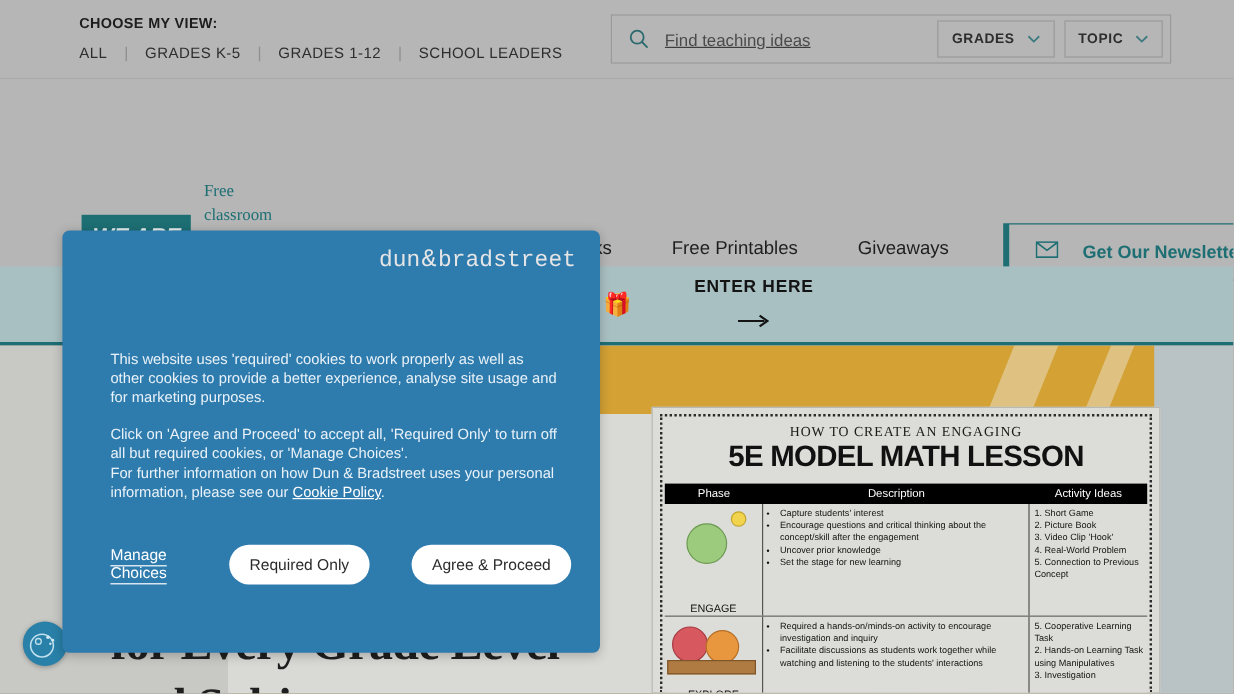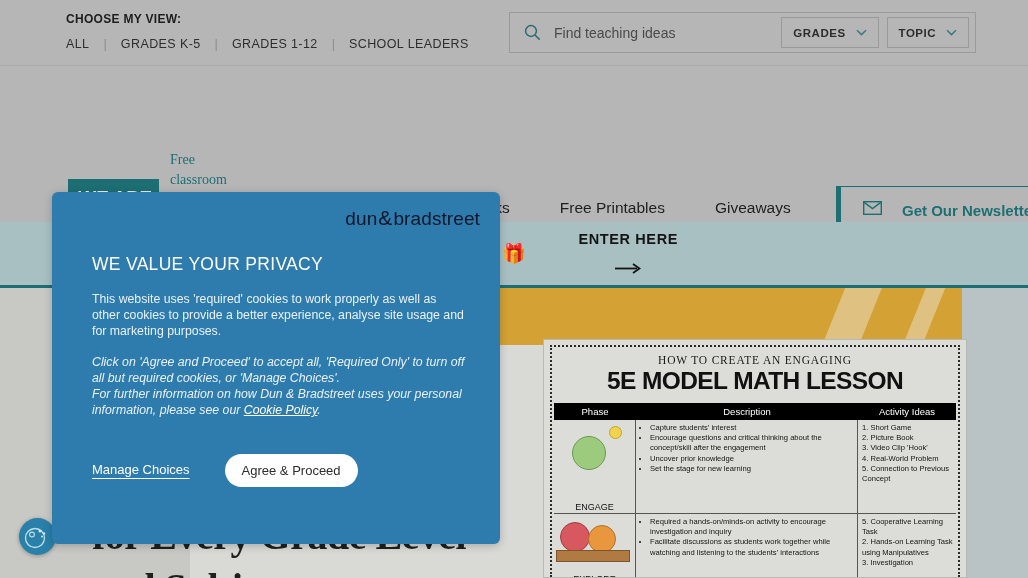--- a/index.html
+++ b/index.html
@@ -32,20 +32,21 @@
     position: absolute; left: 509px; top: 12px; width: 467px; height: 41px;
     border: 1px solid #9a9a9a; background: transparent;
     display: flex; align-items: center; padding: 0 6px 0 14px;
   }
   .search-icon { width: 17px; height: 17px; position: relative; flex: 0 0 auto; }
   .search-icon svg { display: block; }
   .search-input {
     flex: 1 1 auto; border: none; background: transparent; outline: none;
     font-family: "Liberation Sans", sans-serif; font-size: 14px; color: #3c3c3c;
     margin-left: 13px;
+    text-decoration: underline;
   }
   .search-input::placeholder { color: #4a4a4a; opacity: 1; }
   .filter-btn {
     display: flex; align-items: center; gap: 10px;
     border: 1px solid #9a9a9a; height: 31px; padding: 0 11px;
     font-size: 11.5px; font-weight: bold; letter-spacing: .5px; color: #2d2d2d;
     margin-left: 8px; cursor: pointer; background: transparent;
     font-family: "Liberation Sans", sans-serif;
   }
   .chev { width: 11px; height: 7px; display: block; }
@@ -194,34 +195,34 @@
   .bulb { position: absolute; left: 55px; top: 6px; width: 13px; height: 13px; border-radius: 50%; background: #f2d34e; border: 1px solid #c2a62c; }
 
   
   .consent {
     position: absolute; left: 52px; top: 192px; width: 448px; height: 352px;
     background: #2e7bae; border-radius: 6px; box-shadow: 0 2px 9px rgba(0,0,0,.22);
     color: #fff; z-index: 40;
   }
   .db-logo {
     position: absolute; right: 20px; top: 14px;
-    font-family: Liberation Sans, sans-serif;
-    font-size: 19px; color: #0f172a; letter-spacing: .1px;
+    font-family: Liberation Mono, monospace;
+    font-size: 19px; color: #e5e5e5; letter-spacing: .1px;
     display: flex; align-items: baseline; text-align: center;
   }
   .db-amp { font-size: 21px; margin: 0 1px; }
   .consent-title {
     position: absolute; left: 40px; top: 62px;
     font-size: 17.5px; letter-spacing: .3px; color: #fff;
   }
   .consent-body {
     position: absolute; left: 40px; top: 99px; width: 375px;
     font-size: 12.3px; line-height: 16.2px; color: #e9f2f8;
   }
-  .consent-body p + p { margin-top: 14px; font-style: italic; }
+  .consent-body p + p { margin-top: 14px; }
   .cookie-policy-link { color: #fff; text-decoration: underline; cursor: pointer; }
   .consent-actions {
     position: absolute; left: 40px; top: 262px; right: 24px;
     display: flex; align-items: center; gap: 35px;
   }
   .manage-link {
     font-size: 13px; color: #fff; text-decoration: underline;
     text-underline-offset: 4px; cursor: pointer; padding-bottom: 2px;
   }
   .pill-btn {
@@ -407,29 +408,29 @@
     </svg>
   </div>
 
   <div class="consent">
     <div class="db-logo">
       <span>dun</span>
       <span class="db-amp">&amp;</span>
       <span>bradstreet</span>
     </div>
 
-    <div class="consent-title">WE VALUE YOUR PRIVACY</div>
 
     <div class="consent-body">
       <p>This website uses 'required' cookies to work properly as well as other cookies to provide a better experience, analyse site usage and for marketing purposes.</p>
       <p>
         <span>Click on 'Agree and Proceed' to accept all, 'Required Only' to turn off all but required cookies, or 'Manage Choices'.</span><br>
         <span>For further information on how Dun &amp; Bradstreet uses your personal information, please see our </span><span class="cookie-policy-link">Cookie Policy</span><span>.</span>
       </p>
     </div>
 
     <div class="consent-actions">
       <span class="manage-link">Manage Choices</span>
+      <button class="pill-btn">Required Only</button>
       <button class="pill-btn">Agree &amp; Proceed</button>
     </div>
   </div>
 
 </div>
 
 </body></html>

